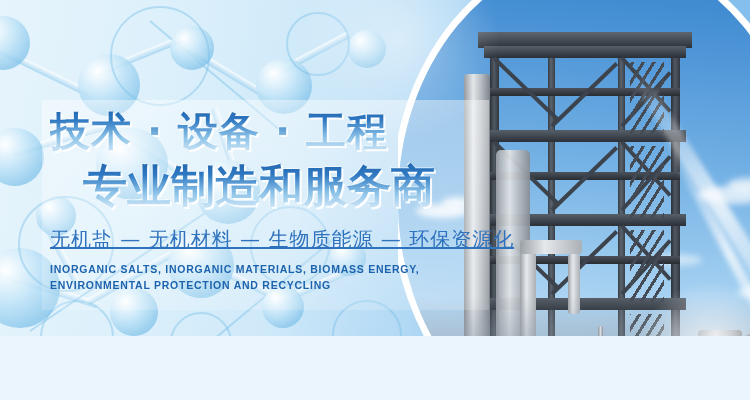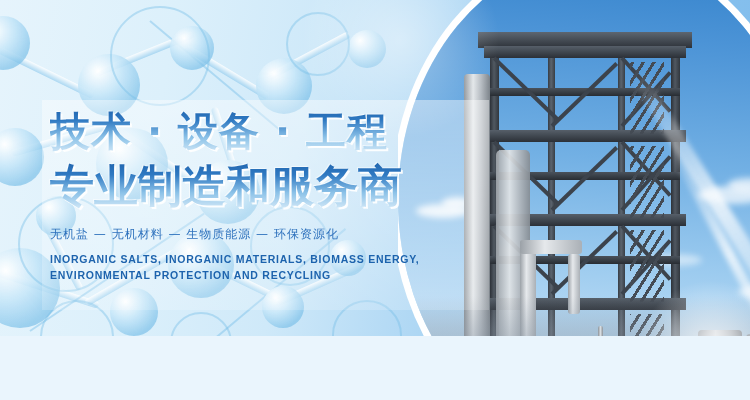--- a/index.html
+++ b/index.html
@@ -122,29 +122,30 @@
     line-height:54px;
     letter-spacing:1px;
     margin:0;
     background:linear-gradient(180deg,#1d5fa8 0%,#2f79c2 30%,#8cc2e8 62%,#e8f4fc 100%);
     -webkit-background-clip:text;background-clip:text;
     color:transparent;-webkit-text-fill-color:transparent;
     text-shadow:0 0 0 rgba(0,0,0,0);
     filter:drop-shadow(2px 2px 0 rgba(255,255,255,.9)) drop-shadow(-1px -1px 0 rgba(255,255,255,.55));
     white-space:nowrap;
   }
-  .headline.l2{font-size:44px;line-height:56px;letter-spacing:0px;}
+  .headline.l2{font-size:44px;line-height:56px;letter-spacing:0px;margin-left:33px;}
 
   .subline{
     margin:12px 0 0 0;
     font-family:"DejaVu Sans","Liberation Sans",sans-serif;
-    font-size:12px;
+    font-size:20px;
     letter-spacing:1px;
     color:#2f72bd;
     white-space:nowrap;
+    text-decoration:underline;
   }
   .engline{
     margin:8px 0 0 0;
     font-family:"Liberation Sans","DejaVu Sans",sans-serif;
     font-size:10.5px;
     font-weight:bold;
     letter-spacing:.75px;
     line-height:16px;
     color:#1d63ad;
     width:400px;

